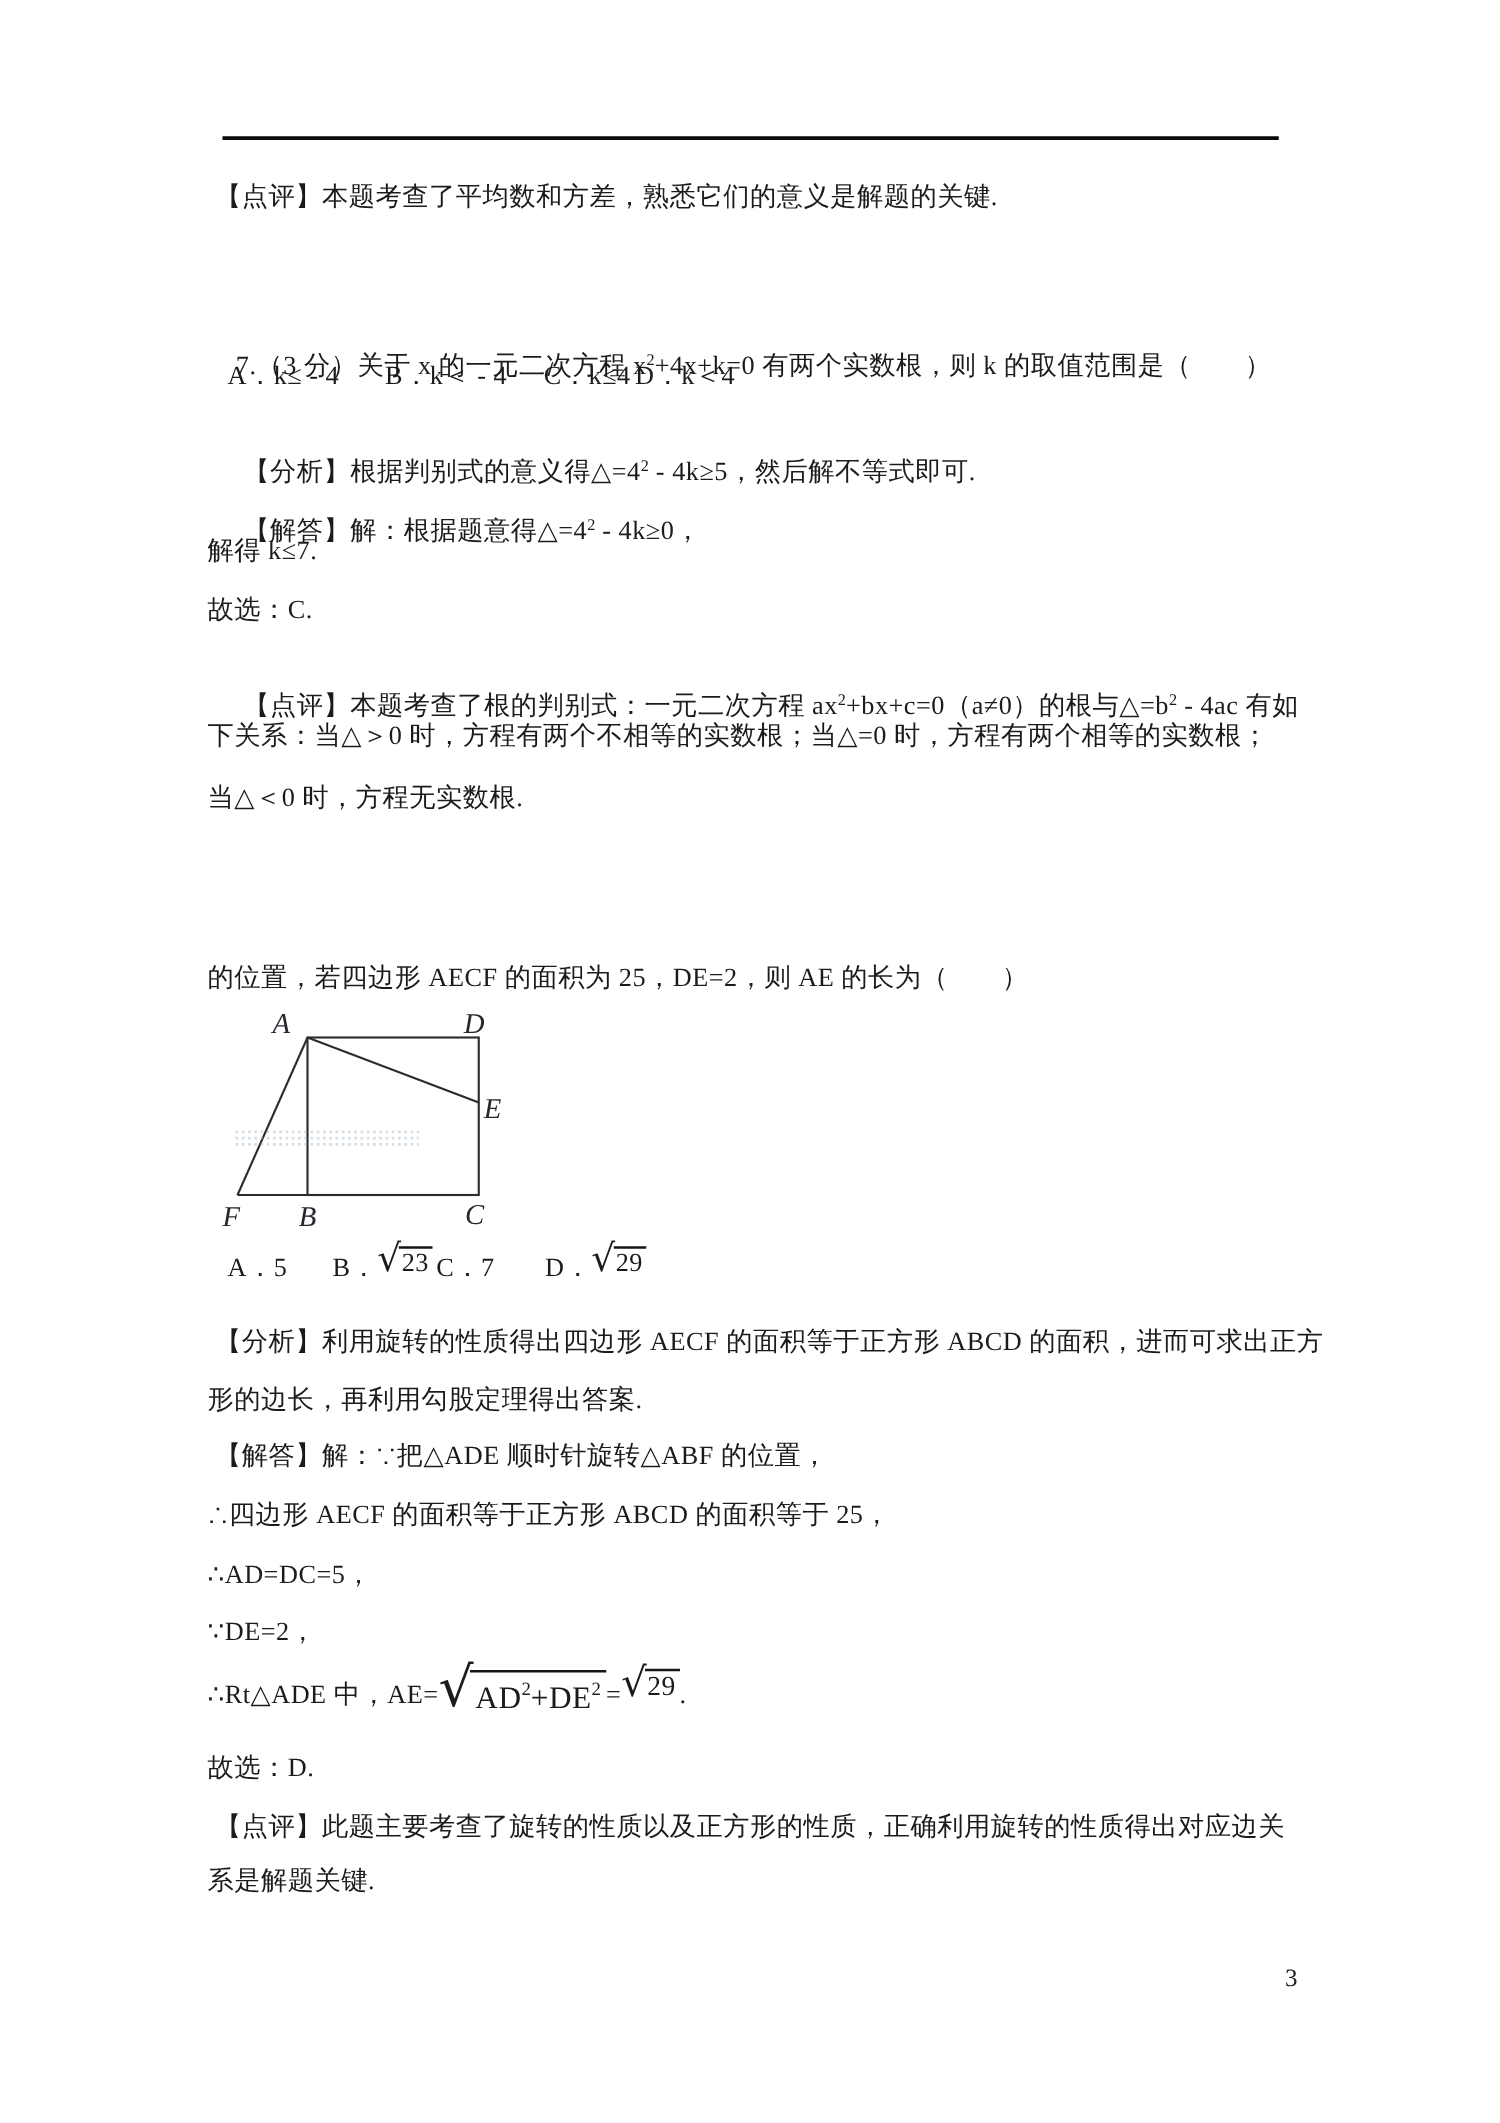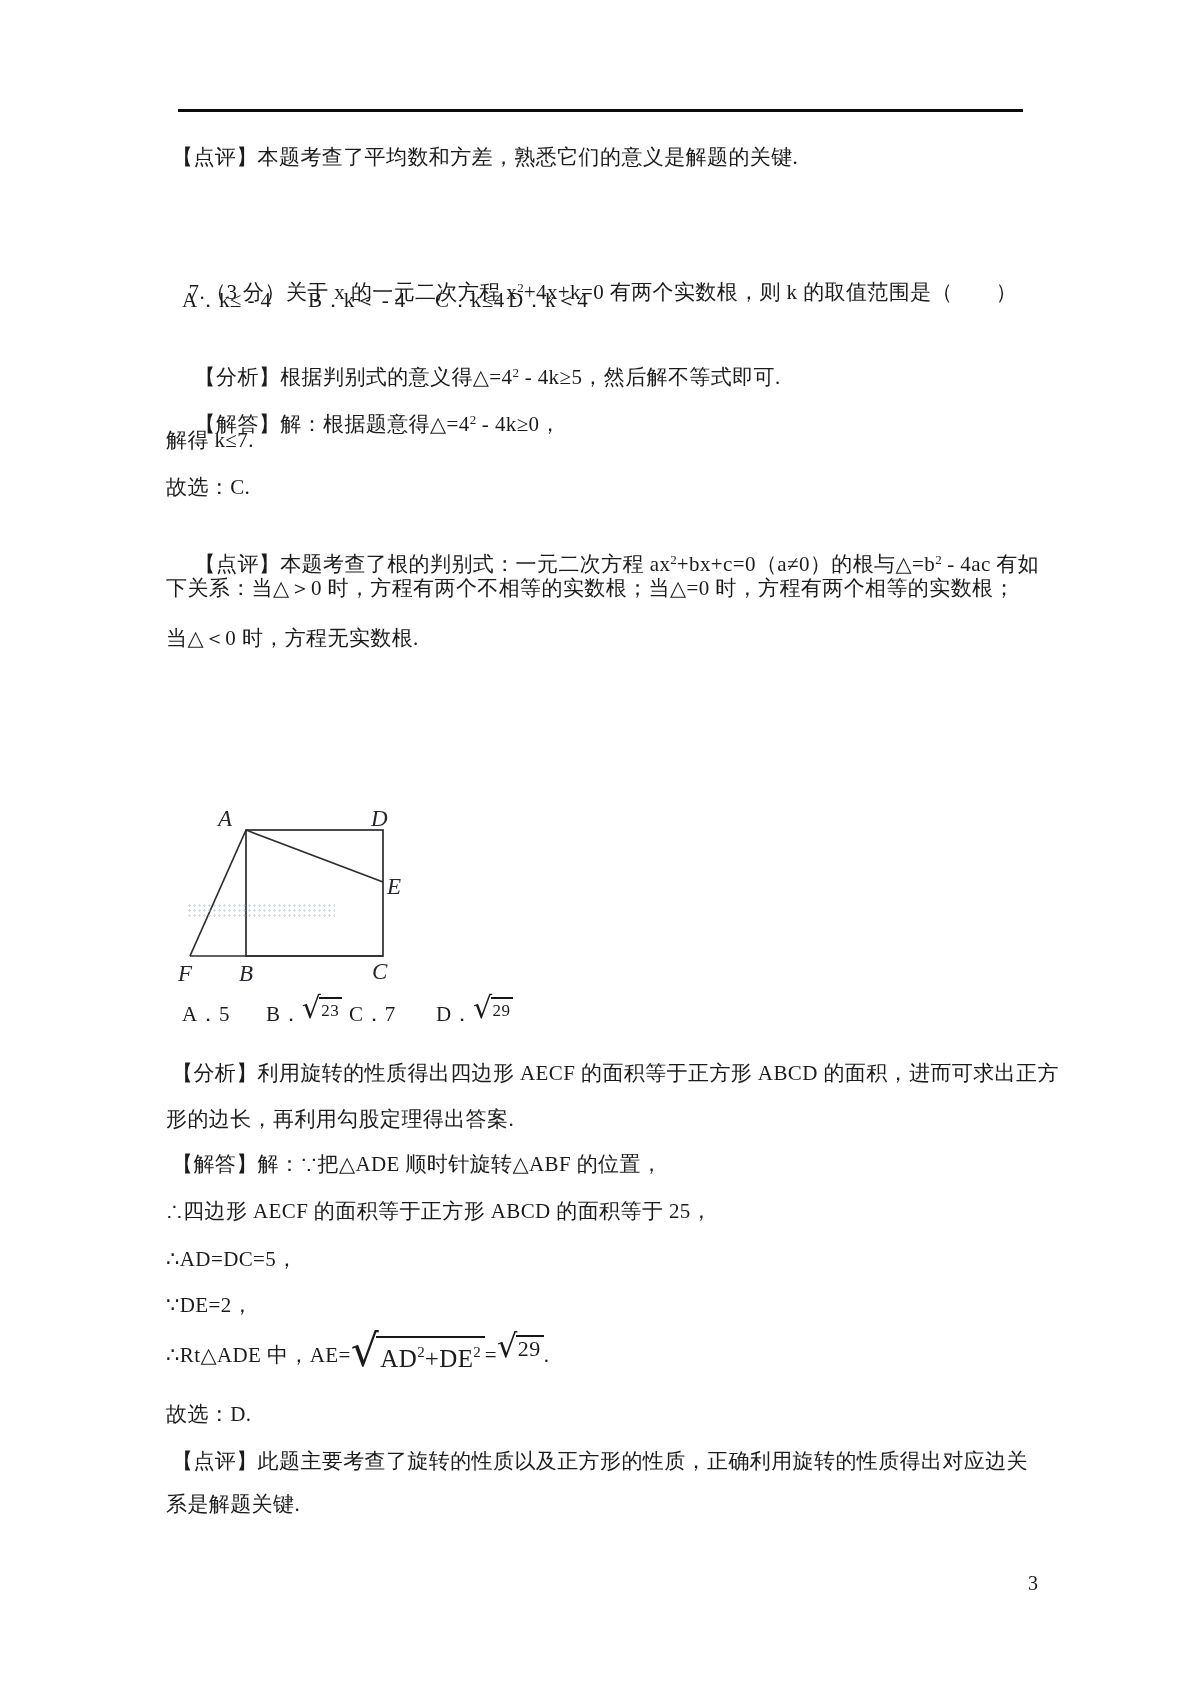--- a/index.html
+++ b/index.html
@@ -30,21 +30,21 @@
   .rsign{
     font-family:"DejaVu Sans",sans-serif;
     font-size:30px;line-height:30px;
     margin-right:-2px;
   }
   .rbody{
     display:inline-block;
     border-top:2px solid #161616;
     margin-top:4px;
     padding:0 3px 0 2px;
-    font-size:17px;line-height:23px;
+    font-size:21px;line-height:23px;
   }
   
   .formula{display:flex;align-items:flex-start;}
   .formula .ftxt{padding-top:12px;font-size:21px;line-height:26px;white-space:pre;}
   .rad.big .rsign{font-size:44px;line-height:42px;margin-right:-3px;}
   .rad.big .rbody{font-size:25px;line-height:28px;margin-top:6px;padding:0 4px;}
   .rad.big .sup{font-size:15px;vertical-align:10px;}
   .rad.mid .rsign{font-size:32px;line-height:32px;}
   .rad.mid .rbody{font-size:22px;line-height:24px;margin-top:5px;}
   .figure-wrap{position:absolute;left:170px;top:798px;width:260px;height:200px;}
@@ -90,20 +90,21 @@
   </div>
   <div class="line" style="left:166px;top:427px">解得 k≤7.</div>
   <div class="line" style="left:166px;top:474px">故选：C.</div>
 
   <div class="line" style="left:172px;top:521px">
     <span>【点评】本题考查了根的判别式：一元二次方程 ax</span><span class="sup">2</span><span>+bx+c=0（a≠0）的根与△=b</span><span class="sup">2</span><span> - 4ac 有如</span>
   </div>
   <div class="line" style="left:166px;top:575px">下关系：当△＞0 时，方程有两个不相等的实数根；当△=0 时，方程有两个相等的实数根；</div>
   <div class="line" style="left:166px;top:625px">当△＜0 时，方程无实数根.</div>
 
+  <div class="line" style="left:166px;top:769px">的位置，若四边形 AECF 的面积为 25，DE=2，则 AE 的长为（　　）</div>
 
   <div class="figure-wrap">
     <svg width="260" height="200" viewBox="0 0 260 200">
       <rect x="76" y="32" width="137" height="126" fill="none" stroke="#2c2c2c" stroke-width="1.7"></rect>
       <line x1="20" y1="158" x2="213" y2="158" stroke="#2c2c2c" stroke-width="1.7"></line>
       <line x1="76" y1="32" x2="20" y2="158" stroke="#2c2c2c" stroke-width="1.7"></line>
       <line x1="76" y1="32" x2="213" y2="84" stroke="#2c2c2c" stroke-width="1.7"></line>
       <text x="48" y="28" class="fig-label">A</text>
       <text x="201" y="28" class="fig-label">D</text>
       <text x="217" y="96" class="fig-label">E</text>

